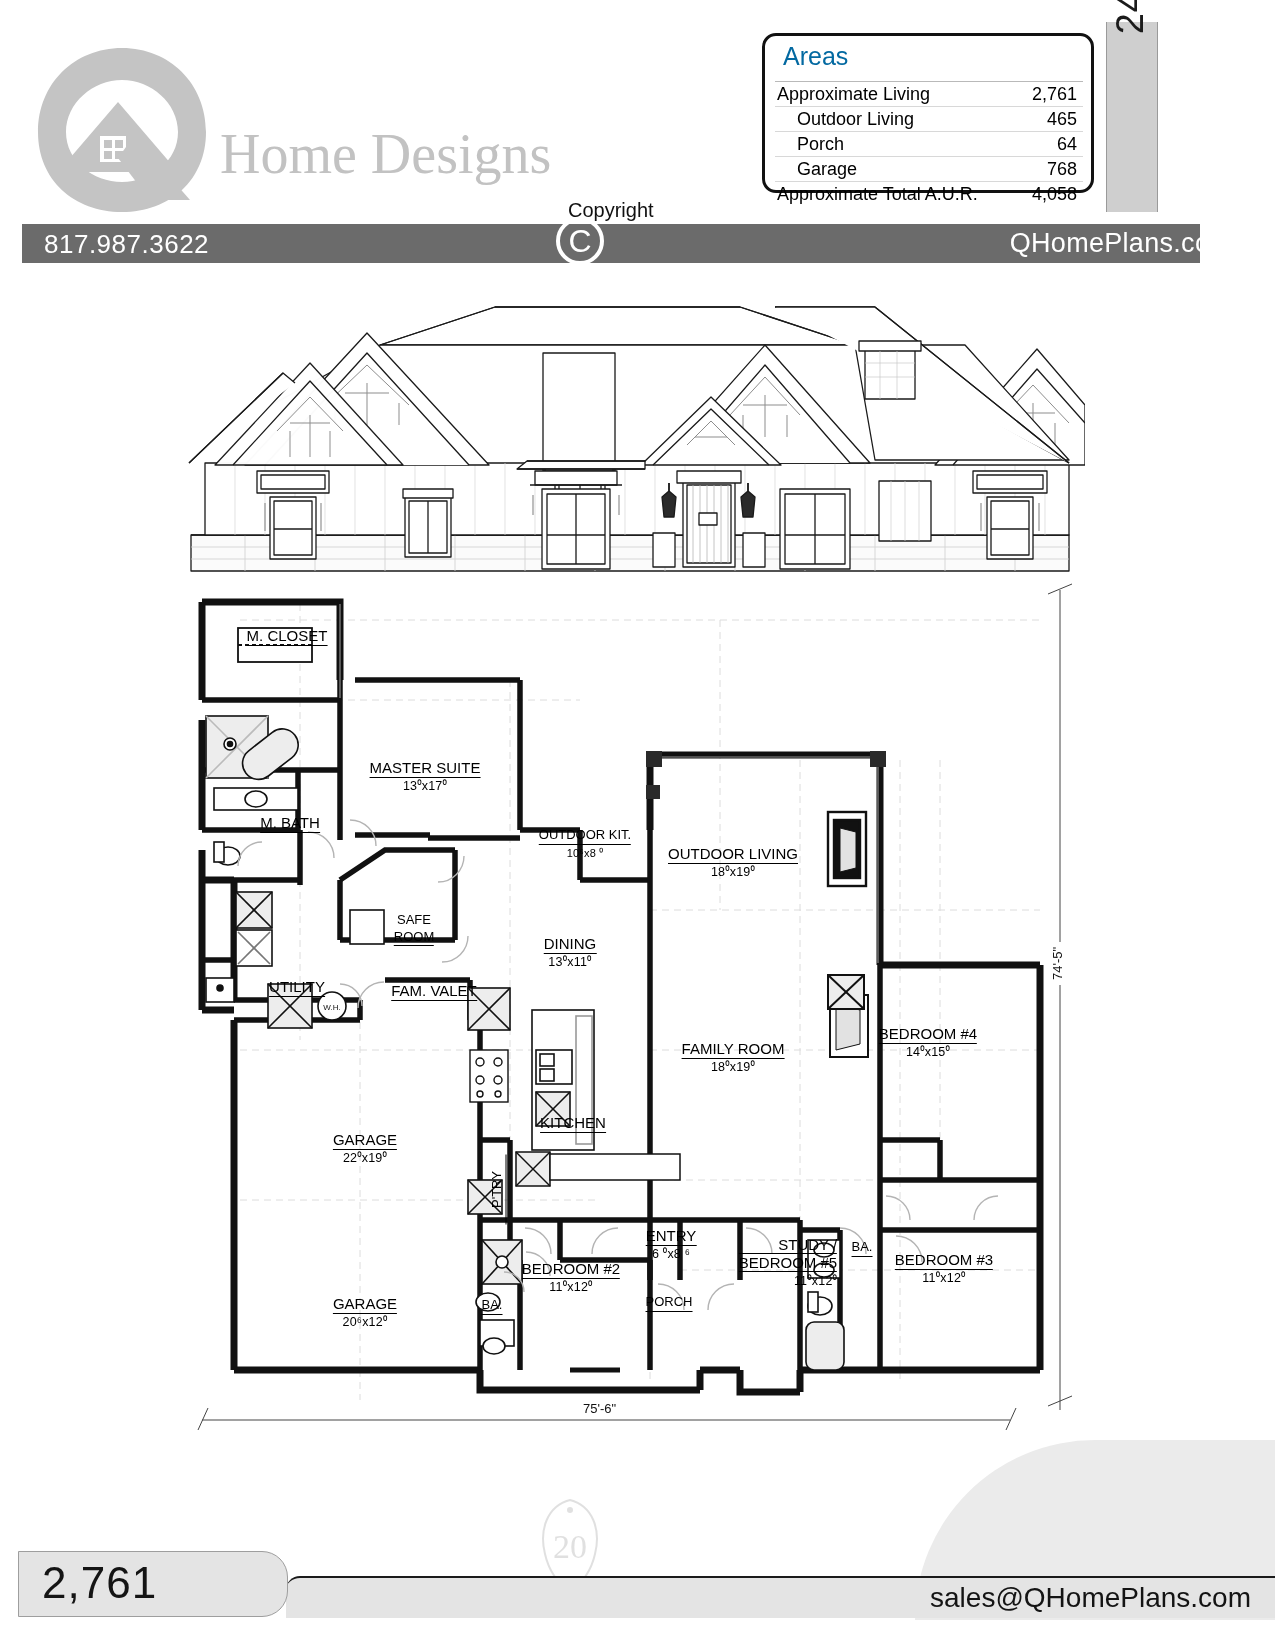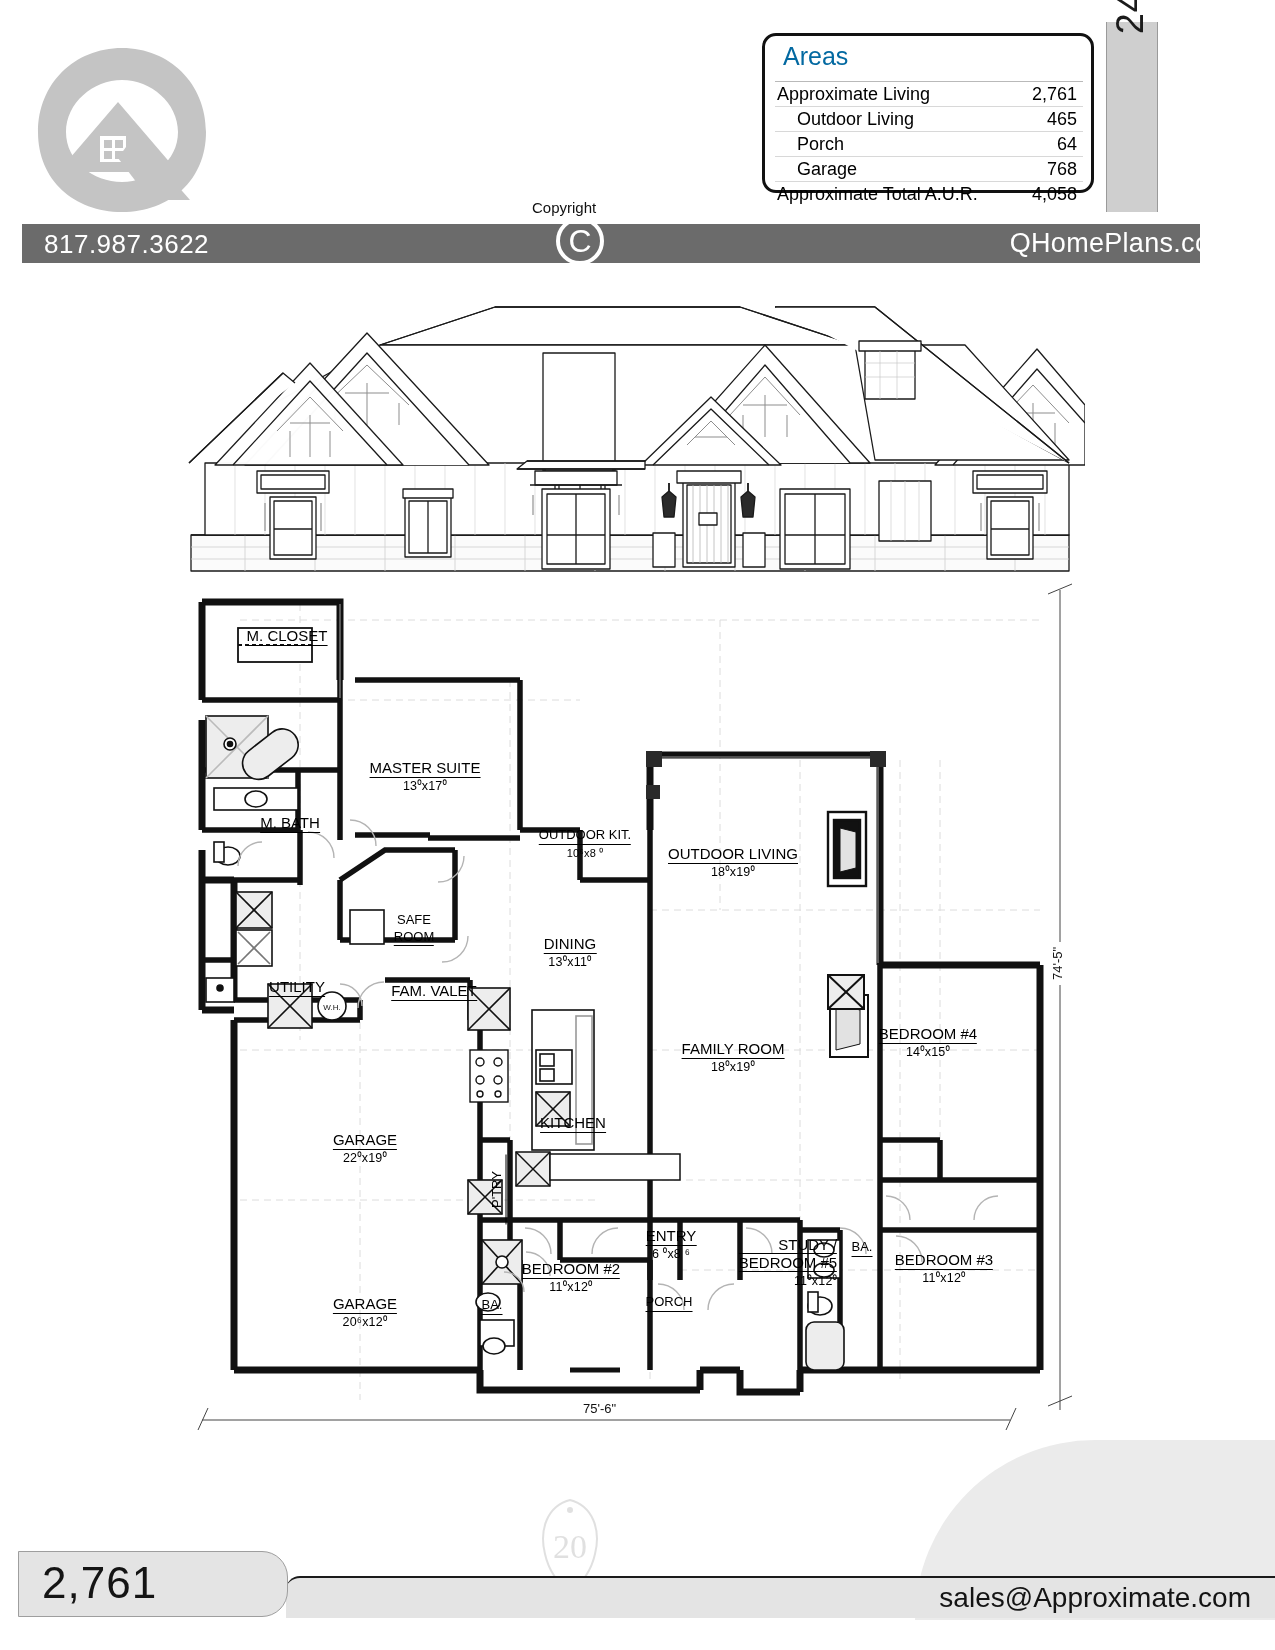--- a/index.html
+++ b/index.html
@@ -64,22 +64,22 @@
     width: 190px; height: 52px;
     transform: rotate(-90deg);
     transform-origin: 26px 26px;
     font-size: 38px; color: #1b1b1b;
     text-align: center; line-height: 52px;
     letter-spacing: 1px;
   }
 
   
   #copyright-label {
-    position: absolute; left: 532px; top: 199px;
-    font-size: 15px; color: #111;
+    position: absolute; left: 568px; top: 199px;
+    font-size: 20px; color: #111;
   }
   #dark-bar {
     position: absolute; left: 22px; top: 224px;
     width: 1178px; height: 39px;
     background: #6b6b6b;
   }
   #phone {
     position: absolute; left: 44px; top: 229px;
     font-size: 26px; color: #ffffff; letter-spacing: .5px;
   }
@@ -176,20 +176,21 @@
                M92 40 C121 40 148 63 148 92 C148 121 121 142 92 142 C63 142 36 121 36 92 C36 63 63 40 92 40 Z" fill="#c4c4c4"></path>
       <path d="M88 62 L28 132 L74 132 L74 104 L102 104 L102 132 L148 132 L88 62 Z" fill="#c4c4c4"></path>
       <path d="M88 66 L50 110 L50 132 L126 132 L126 110 Z" fill="#c4c4c4"></path>
       <rect x="70" y="96" width="26" height="26" fill="#ffffff"></rect>
       <rect x="74" y="100" width="8" height="8" fill="#c4c4c4"></rect>
       <rect x="85" y="100" width="8" height="8" fill="#c4c4c4"></rect>
       <rect x="74" y="111" width="8" height="8" fill="#c4c4c4"></rect>
       <rect x="85" y="111" width="8" height="8" fill="#c4c4c4"></rect>
       <path d="M104 96 L160 160 L120 160 L88 118 Z" fill="#c4c4c4"></path>
     </svg>
+    <div id="logo-text">Home Designs</div>
   </div>
 
   <div id="areas-box">
     <div id="areas-title">Areas</div>
     <table id="areas-table">
       <tbody>
           <tr>
         <td class="lbl">Approximate Living</td>
         <td class="val">2,761</td>
       </tr>
@@ -816,15 +817,15 @@
   <div id="corner-swoosh"></div>
   <svg id="seal" viewBox="0 0 90 115">
     <path d="M45 8 C22 14 14 38 20 62 C24 80 34 92 45 100 C56 92 66 80 70 62 C76 38 68 14 45 8 Z" fill="none" stroke="#9a9a9a" stroke-width="2"></path>
     <text x="45" y="66" font-size="34" text-anchor="middle" fill="#9a9a9a" font-family="Liberation Serif, serif">20</text>
     <path d="M18 96 L72 96 L72 108 L18 108 Z" fill="none" stroke="#9a9a9a" stroke-width="1.5"></path>
     <circle cx="45" cy="18" r="3" fill="#9a9a9a"></circle>
   </svg>
   <div id="footer-strip"></div>
   <div id="footer-pill"></div>
   <div id="footer-area">2,761</div>
-  <div id="footer-email">sales@Approximate.com</div>
+  <div id="footer-email">sales@QHomePlans.com</div>
 
 </div>
 
 </body></html>

